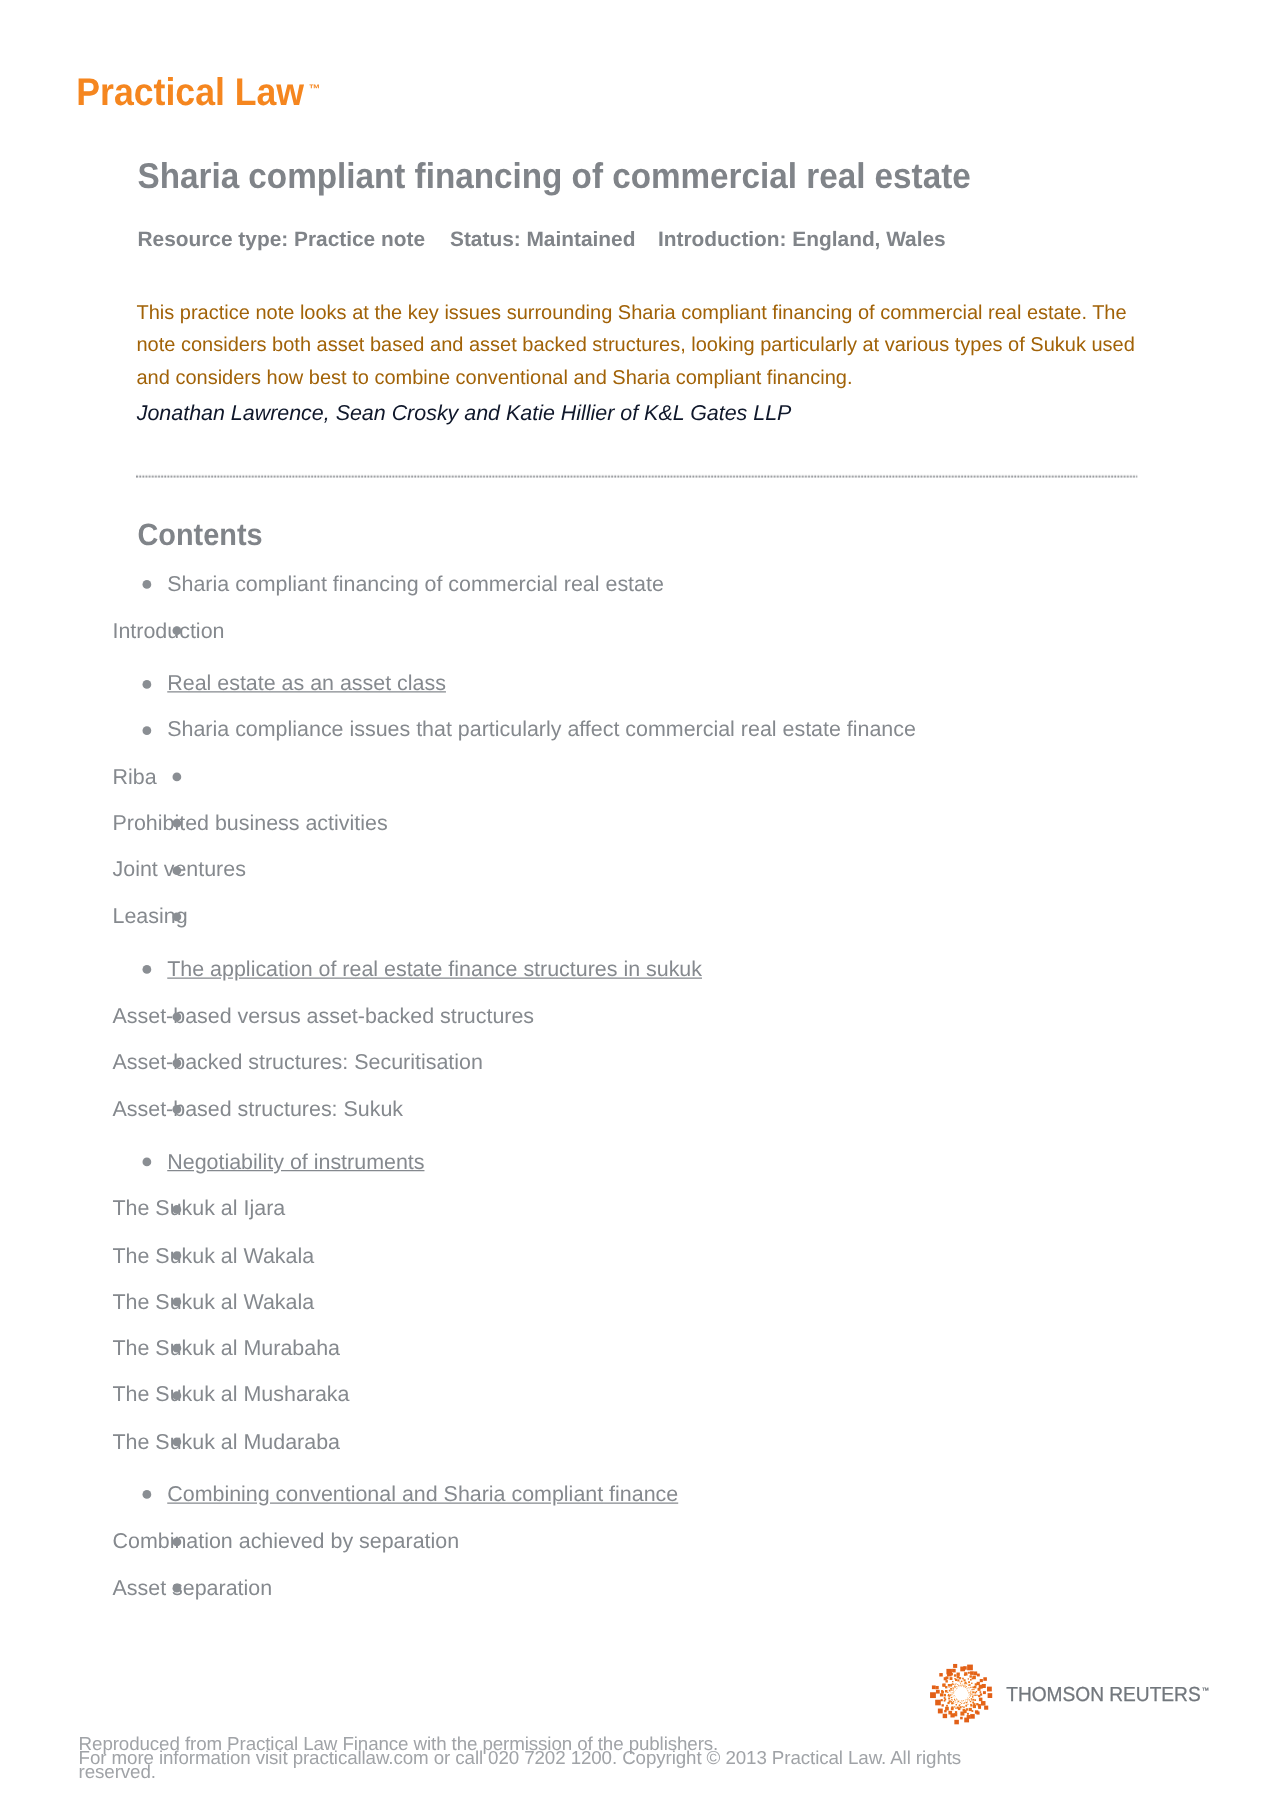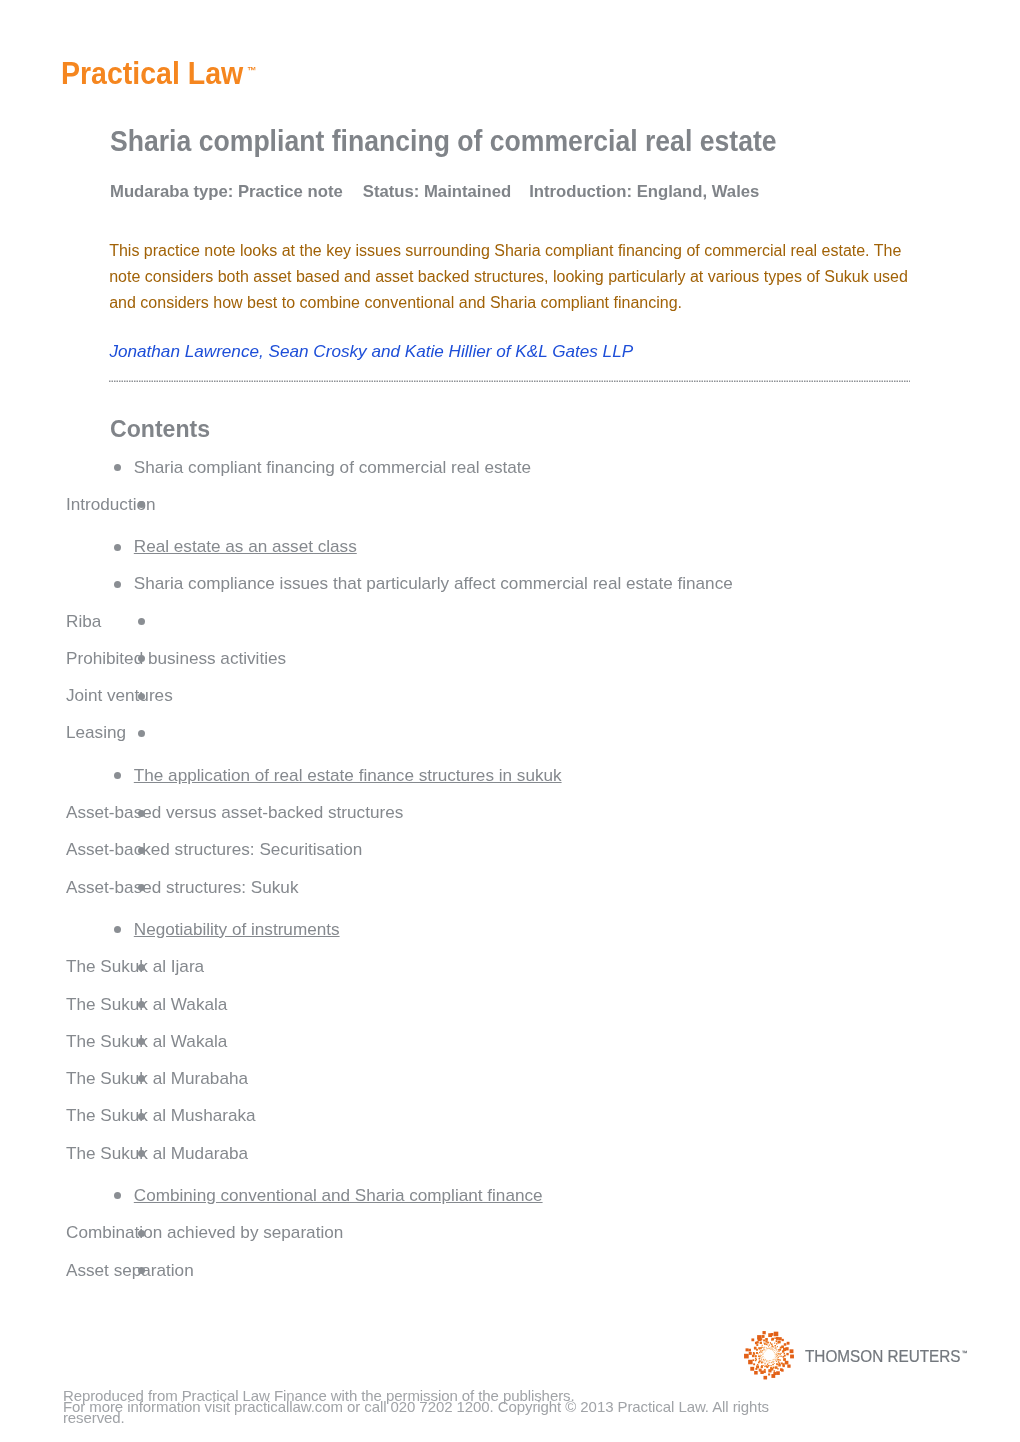--- a/index.html
+++ b/index.html
@@ -18,36 +18,36 @@
              transform:scaleX(0.9301);transform-origin:left top;}
 
   .meta{position:absolute;left:110px;top:181px;font-size:16.7px;font-weight:bold;
         color:#808489;line-height:22px;white-space:nowrap;}
   .meta i{font-style:normal;display:inline-block;width:20px;}
   .meta i.s2{width:18px;}
 
   .abstract{position:absolute;left:109.2px;top:238.2px;width:800px;margin:0;
             font-size:16px;color:#a16207;line-height:26.1px;}
 
-  .authors{position:absolute;left:109.4px;top:338px;margin:0;font-size:17.15px;
-           font-style:italic;color:#1d4ed8;line-height:26px;white-space:nowrap;text-align:right;}
+  .authors{position:absolute;left:109.4px;top:317px;margin:0;font-size:17.15px;
+           font-style:italic;color:#0f172a;line-height:26px;white-space:nowrap;text-align:right;}
 
   .divider{position:absolute;left:109.4px;top:378.6px;width:801px;height:5px;}
   .divider svg{display:block;}
 
   .contents-h{position:absolute;left:110.4px;top:412.9px;margin:0;font-size:24.7px;
               font-weight:bold;color:#808489;line-height:31px;white-space:nowrap;
               transform:scaleX(0.9355);transform-origin:left top;}
 
   ul.toc{list-style:none;margin:0;padding:0;position:absolute;left:0;top:455.5px;width:1020px;}
   ul.toc li{position:relative;font-size:17.15px;color:#85898e;line-height:22px;height:22px;
             margin:0 0 15.25px 0;}
   ul.toc li.l2 + li.l1{margin-top:20.45px;text-decoration:underline;}
   li.l1{padding-left:133.8px;}
-  li.l2{padding-left:66px;}
+  li.l2{padding-left:90px;}
   li.l1::before{content:"";position:absolute;left:113.5px;top:8.4px;width:7px;height:7px;
                 border-radius:50%;background:#8a8e93;}
   li.l2::before{content:"";position:absolute;left:137.6px;top:8.4px;width:7px;height:7px;
                 border-radius:50%;background:#8a8e93;}
 
   .footer-text{position:absolute;left:62.9px;top:1361.6px;font-size:15px;color:#a0a3a7;
                line-height:11.1px;letter-spacing:-0.08px;margin-top:28px;}
   .tr-logo{position:absolute;left:743.5px;top:1331px;width:50px;height:50px;}
   .tr-word{position:absolute;left:804.9px;top:1347.2px;font-size:16.2px;color:#72777d;
            line-height:19px;white-space:nowrap;-webkit-text-stroke:0.22px #72777d;
@@ -56,21 +56,21 @@
 </style>
 </head>
 <body>
 
 <div class="page">
 
   <div class="brand"><span>Practical Law</span><span class="tm">™</span></div>
 
   <h1 class="doc-title">Sharia compliant financing of commercial real estate</h1>
 
-  <div class="meta"><span>Mudaraba type: Practice note</span><i></i><span>Status: Maintained</span><i class="s2"></i><span>Introduction: England, Wales</span></div>
+  <div class="meta"><span>Resource type: Practice note</span><i></i><span>Status: Maintained</span><i class="s2"></i><span>Introduction: England, Wales</span></div>
 
   <p class="abstract">This practice note looks at the key issues surrounding Sharia compliant financing of commercial real estate. The note considers both asset based and asset backed structures, looking particularly at various types of Sukuk used and considers how best to combine conventional and Sharia compliant financing.</p>
   <p class="authors">Jonathan Lawrence, Sean Crosky and Katie Hillier of K&amp;L Gates LLP</p>
 
   <div class="divider">
       <svg width="801" height="5" viewBox="0 0 801 5">
         <line x1="0" y1="2.2" x2="801" y2="2.2" stroke="#8e9195" stroke-width="1.5" stroke-dasharray="1.5 1.0"></line>
       </svg>
     </div>
 

